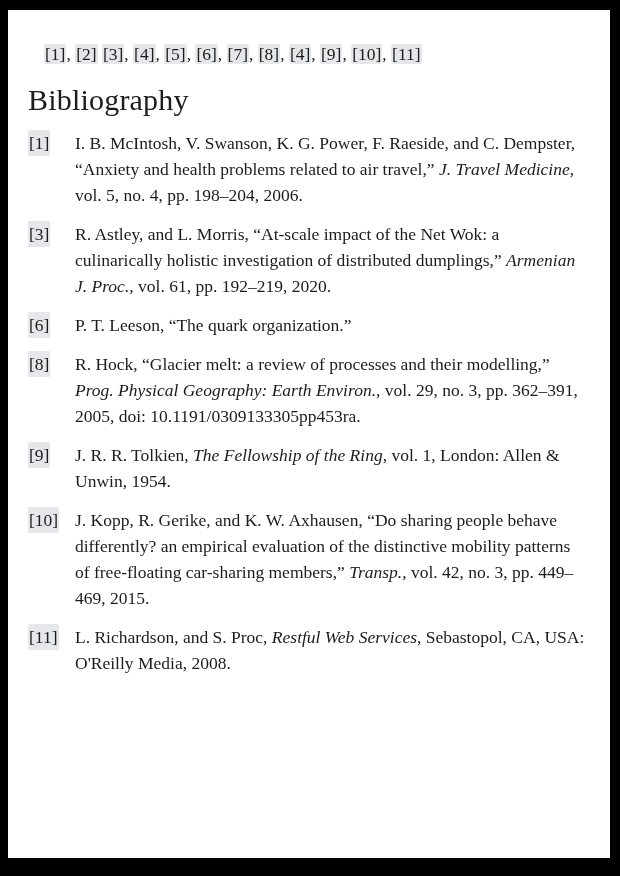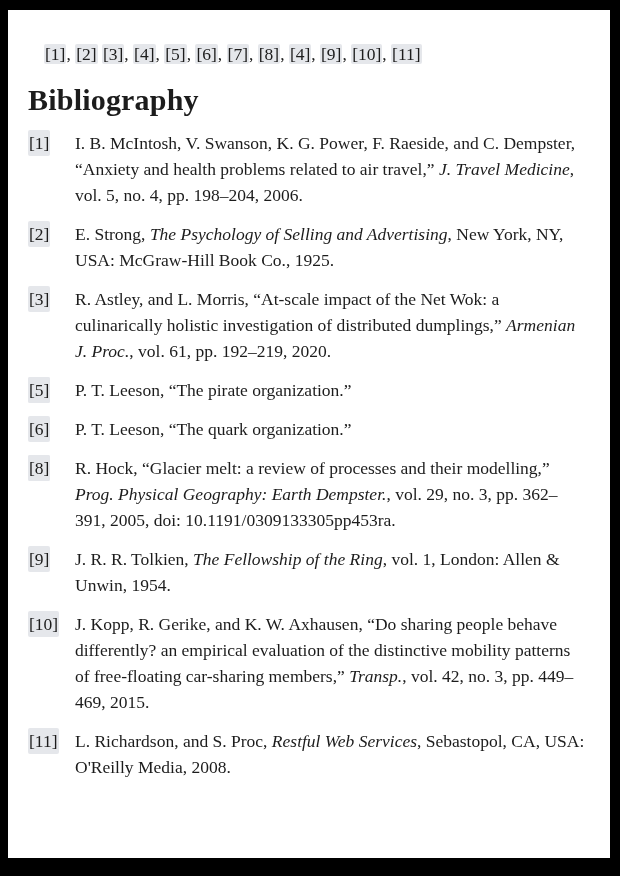--- a/index.html
+++ b/index.html
@@ -33,21 +33,21 @@
   }
   .hl{
     background:var(--hl-bg);
     border-radius:2px;
     padding:0 1px;
   }
   h1.heading{
     margin:14px 0 14px 0;
     font-size:30px;
     line-height:33px;
-    font-weight:bold;
+    font-weight:normal;
     letter-spacing:0.2px;
   }
   .entries{width:559px;}
   .entry{
     position:relative;
     padding-left:47px;
     font-size:17.5px;
     line-height:26px;
     margin-bottom:13px;
   }
@@ -59,24 +59,24 @@
   .link{overflow-wrap:anywhere;}
 </style>
 </head>
 <body>
 
 <div class="page">
   <p class="cite-line"><span class="hl">[1]</span><span>, </span><span class="hl">[2]</span><span> </span><span class="hl">[3]</span><span>, </span><span class="hl">[4]</span><span>, </span><span class="hl">[5]</span><span>, </span><span class="hl">[6]</span><span>, </span><span class="hl">[7]</span><span>, </span><span class="hl">[8]</span><span>, </span><span class="hl">[4]</span><span>, </span><span class="hl">[9]</span><span>, </span><span class="hl">[10]</span><span>, </span><span class="hl">[11]</span></p>
   <h1 class="heading">Bibliography</h1>
   <div class="entries">
       <div class="entry"><span class="hl entry-label">[1]</span><span><span>I. B. McIntosh, V. Swanson, K. G. Power, F. Raeside, and C. Dempster, “Anxiety and health problems related to air travel,” </span><span class="it">J. Travel Medicine</span><span>, vol. 5, no. 4, pp. 198–204, 2006.</span></span></div>
-      <div class="entry"><span class="hl entry-label">[2]</span><span><span>E. Strong, </span><span class="it">The Psychology of Selling and Advertising</span><span>, New York, NY, USA: McGraw-Hill Book Co., 1925.</span></span></div>
+      <div class="entry"><span class="hl entry-label">[2]</span></div>
       <div class="entry"><span class="hl entry-label">[3]</span><span><span>R. Astley, and L. Morris, “At-scale impact of the Net Wok: a culinarically holistic investigation of distributed dumplings,” </span><span class="it">Armenian J. Proc.</span><span>, vol. 61, pp. 192–219, 2020.</span></span></div>
       <div class="entry"><span class="hl entry-label">[4]</span></div>
-      <div class="entry"><span class="hl entry-label">[5]</span><span><span>P. T. Leeson, “The pirate organization.”</span></span></div>
+      <div class="entry"><span class="hl entry-label">[5]</span></div>
       <div class="entry"><span class="hl entry-label">[6]</span><span><span>P. T. Leeson, “The quark organization.”</span></span></div>
       <div class="entry"><span class="hl entry-label">[7]</span></div>
-      <div class="entry"><span class="hl entry-label">[8]</span><span><span>R. Hock, “Glacier melt: a review of processes and their modelling,” </span><span class="it">Prog. Physical Geography: Earth Dempster.</span><span>, vol. 29, no. 3, pp. 362–391, 2005, doi: 10.1191/0309133305pp453ra.</span></span></div>
+      <div class="entry"><span class="hl entry-label">[8]</span><span><span>R. Hock, “Glacier melt: a review of processes and their modelling,” </span><span class="it">Prog. Physical Geography: Earth Environ.</span><span>, vol. 29, no. 3, pp. 362–391, 2005, doi: 10.1191/0309133305pp453ra.</span></span></div>
       <div class="entry"><span class="hl entry-label">[9]</span><span><span>J. R. R. Tolkien, </span><span class="it">The Fellowship of the Ring</span><span>, vol. 1, London: Allen &amp; Unwin, 1954.</span></span></div>
       <div class="entry"><span class="hl entry-label">[10]</span><span><span>J. Kopp, R. Gerike, and K. W. Axhausen, “Do sharing people behave differently? an empirical evaluation of the distinctive mobility patterns of free-floating car-sharing members,” </span><span class="it">Transp.</span><span>, vol. 42, no. 3, pp. 449–469, 2015.</span></span></div>
       <div class="entry"><span class="hl entry-label">[11]</span><span><span>L. Richardson, and S. Proc, </span><span class="it">Restful Web Services</span><span>, Sebastopol, CA, USA: O'Reilly Media, 2008.</span></span></div>
     </div>
 </div>
 
 </body></html>

